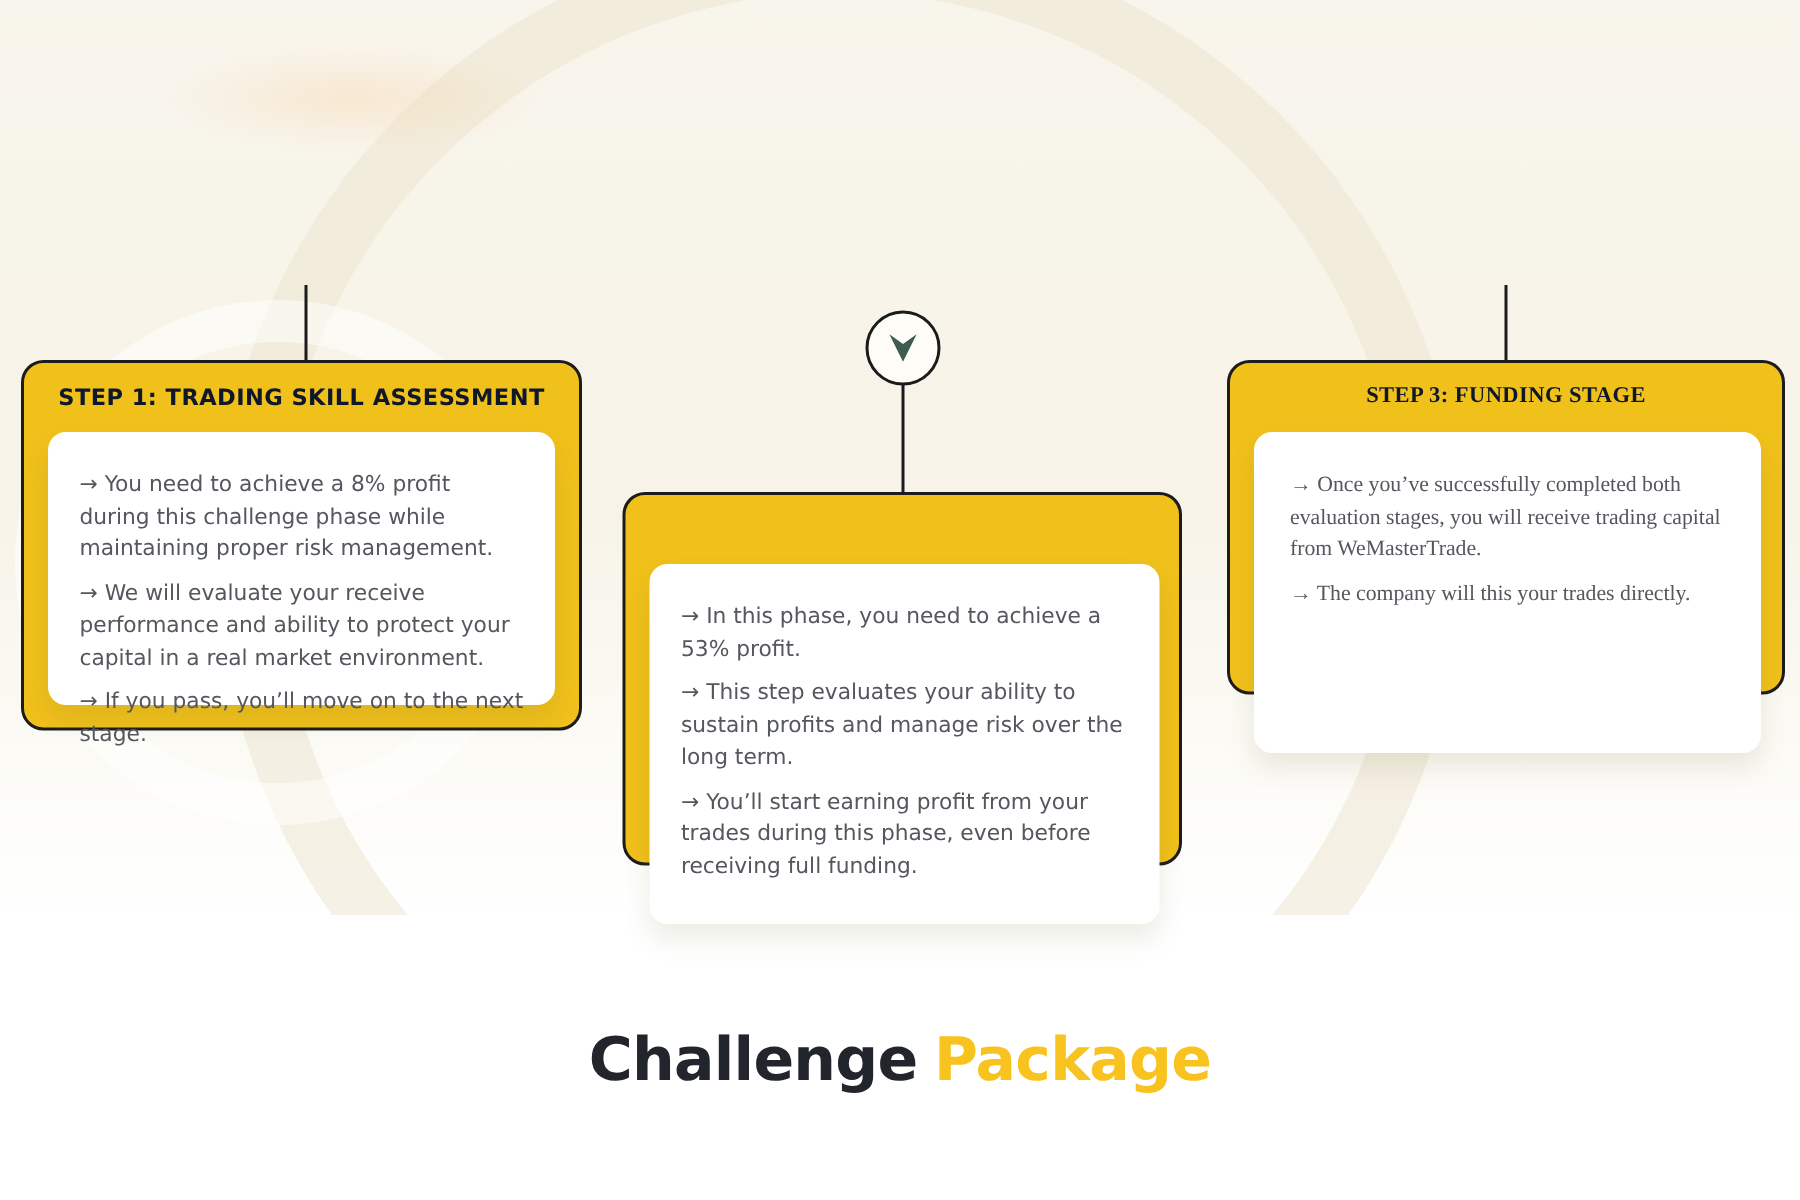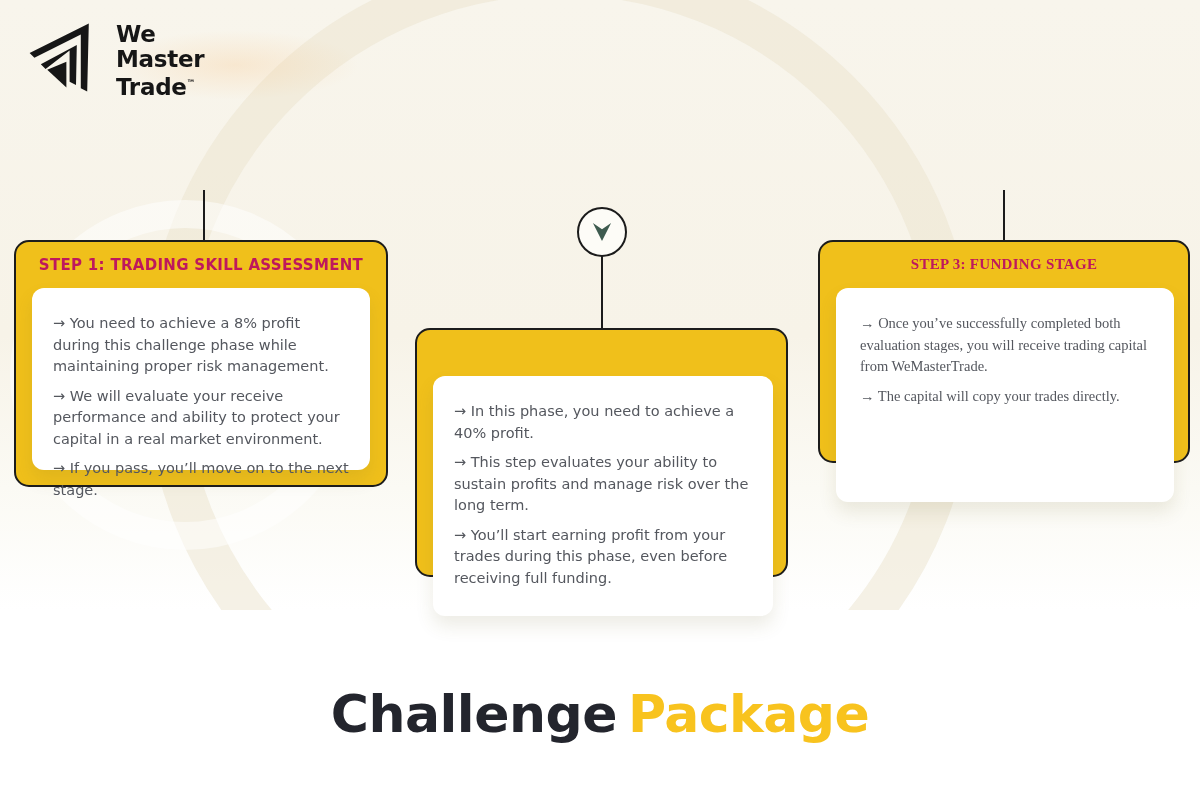--- a/index.html
+++ b/index.html
@@ -65,39 +65,39 @@
   
   .step-card {
     position:absolute; background:#F0C01B; border:2px solid #1c1c1c;
     border-radius:15px; z-index:2;
   }
   .step-1 { left:14px;  top:240px; width:374px; height:247px; }
   .step-2 { left:415px; top:328px; width:373px; height:249px; }
   .step-3 { left:818px; top:240px; width:372px; height:223px;font-family:Liberation Serif, serif; }
   .step-title {
     text-align:center; padding-top:14px; font-size:15px; font-weight:700;
-    letter-spacing:0.3px; color:#be185d;
+    letter-spacing:0.3px; color:#0f172a;
   }
   .inner-card {
     position:absolute; left:16px; top:46px; width:338px;
     background:#ffffff; border-radius:12px;
     box-shadow:0 10px 18px rgba(110,95,40,0.12);
     padding:25px 21px 10px 21px;
   }
   .step-2 .inner-card { width:340px; height:240px; }
   .step-1 .inner-card { height:182px; }
   .step-3 .inner-card { height:214px;padding-left:24px; }
   .inner-card p {
     font-size:14.5px; line-height:21.5px; color:#54575e; margin-bottom:8px;
   }
 
   
   .footer-title {
     position:absolute; left:0; top:684px; width:1200px; text-align:center;
-    font-size:52px; font-weight:800; letter-spacing:-0.5px; color:#23252d; z-index:2;
+    font-size:40px; font-weight:800; letter-spacing:-0.5px; color:#23252d; z-index:2;
   }
   .footer-title .accent { color:#F8C31E; margin-left:11px; }
 </style>
 </head>
 <body>
 
 <div class="canvas">
 
   <div class="bg-band">
     <div class="wm-big-circle"></div>
@@ -107,32 +107,20 @@
     <div class="wm-stack">
       <div class="bar bar-s1"></div>
       <div class="bar bar-w"></div>
       <div class="bar bar-w"></div>
       <div class="bar bar-w"></div>
       <div class="bar bar-s2"></div>
     </div>
     <div class="wm-coin wm-euro">€</div>
   </div>
 
-  <div class="logo">
-    <svg class="logo-icon" viewBox="0 0 100 100" xmlns="http://www.w3.org/2000/svg" fill="#161616">
-      <polygon points="2,40 76,3 74,88 66,84 66,17 8,46"></polygon>
-      <polygon points="16,54 61,30 60,80 52,76 52,37 22,60"></polygon>
-      <polygon points="24,61 48,51 48,83"></polygon>
-    </svg>
-    <div class="logo-text">
-      <div>We</div>
-      <div>Master</div>
-      <div><span>Trade</span><span class="tm">™</span></div>
-    </div>
-  </div>
 
   <div class="vline vline-1"></div>
   <div class="vline vline-3"></div>
   <div class="vline vline-2"></div>
   <div class="flow-circle">
     <svg width="22" height="20" viewBox="0 0 24 22">
       <path d="M2 1 L12 21 L22 1 L12 8 Z" fill="#3E5B4F"></path>
     </svg>
   </div>
 
@@ -140,30 +128,30 @@
     <div class="step-title">STEP 1: TRADING SKILL ASSESSMENT</div>
     <div class="inner-card">
       <p>→ You need to achieve a 8% profit during this challenge phase while maintaining proper risk management.</p>
       <p>→ We will evaluate your receive performance and ability to protect your capital in a real market environment.</p>
       <p>→ If you pass, you’ll move on to the next stage.</p>
     </div>
   </div>
 
   <div class="step-card step-2">
     <div class="inner-card">
-      <p>→ In this phase, you need to achieve a 40% profit.</p>
+      <p>→ In this phase, you need to achieve a 53% profit.</p>
       <p>→ This step evaluates your ability to sustain profits and manage risk over the long term.</p>
       <p>→ You’ll start earning profit from your trades during this phase, even before receiving full funding.</p>
     </div>
   </div>
 
   <div class="step-card step-3">
     <div class="step-title">STEP 3: FUNDING STAGE</div>
     <div class="inner-card">
       <p>→ Once you’ve successfully completed both evaluation stages, you will receive trading capital from WeMasterTrade.</p>
-      <p>→ The capital will copy your trades directly.</p>
+      <p>→ The company will this your trades directly.</p>
     </div>
   </div>
 
   <div class="footer-title"><span>Challenge</span><span class="accent">Package</span>
   </div>
 
 </div>
 
 </body></html>

